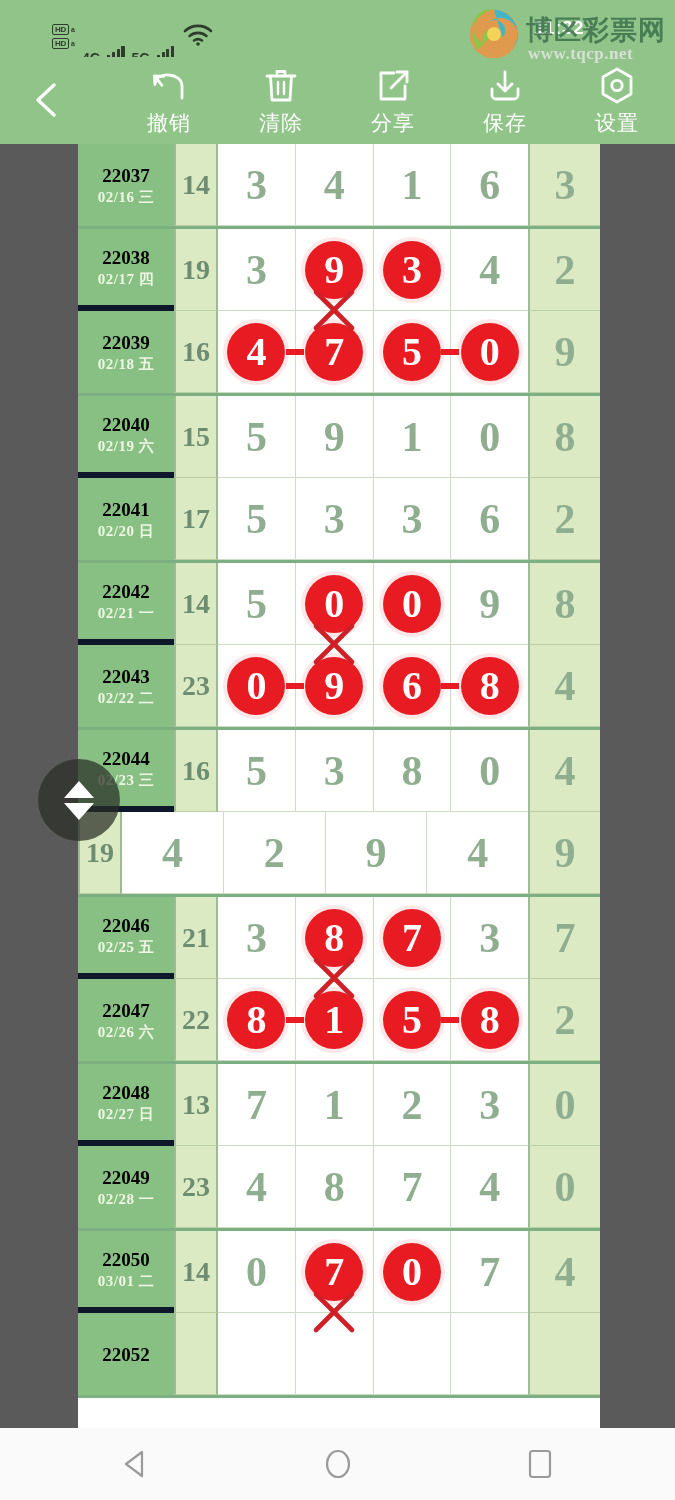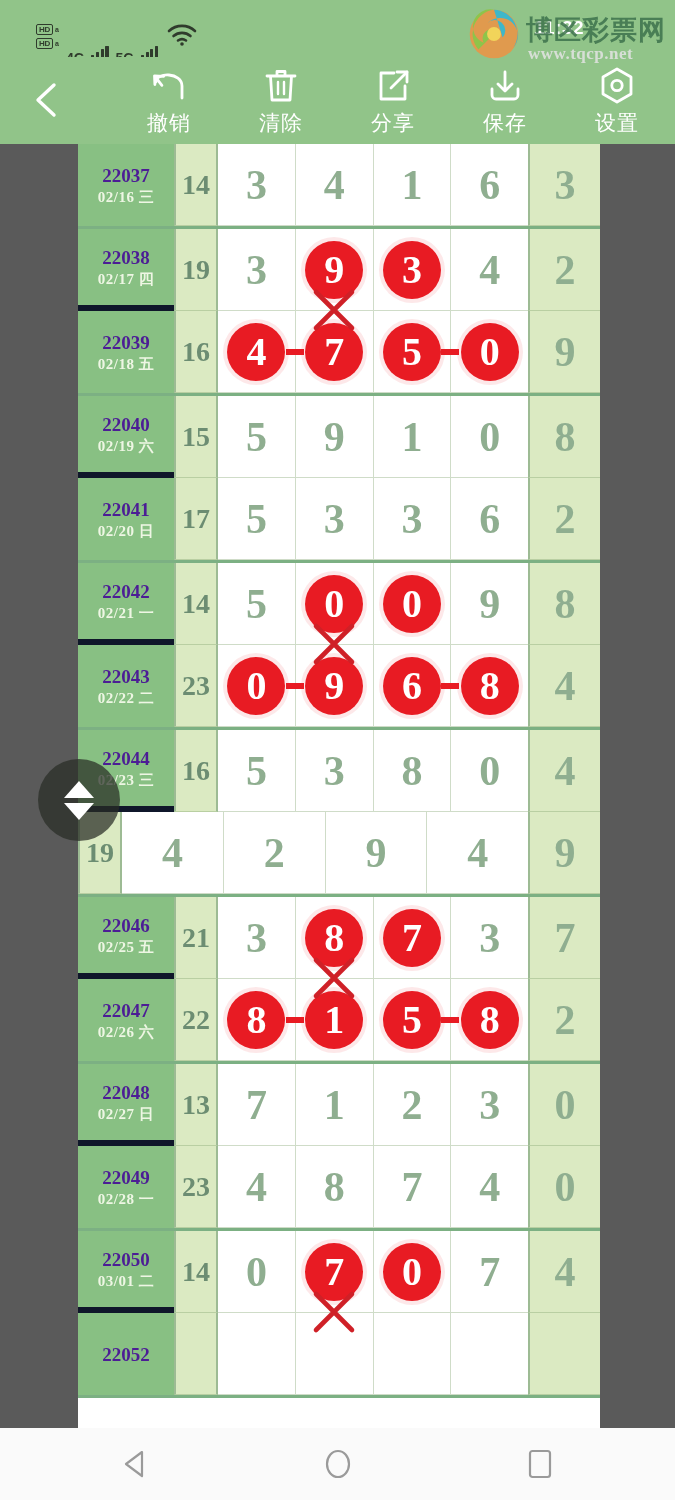--- a/index.html
+++ b/index.html
@@ -13,21 +13,21 @@
 
   
   .statusbar {
     position: absolute; left: 0; top: 0; width: 675px; height: 57px;
     background: #91c489;
   }
   .sb-left {
     position: absolute; left: 36px; top: 10px;
     display: flex; align-items: center; gap: 4px;
   }
-  .hd-stack { display: flex; flex-direction: column; gap: 3px; }
+  .hd-stack { display: flex; flex-direction: column; gap: 3px; margin-left: 16px; }
   .hd-badge {
     display: flex; align-items: center; gap: 2px;
   }
   .hd-box {
     border: 1.6px solid #2f3b2c; border-radius: 2px;
     font-size: 8px; font-weight: bold; color: #2f3b2c;
     padding: 0px 2px; line-height: 9px; letter-spacing: -0.3px;
   }
   .hd-sub { font-size: 7px; color: #2f3b2c; font-weight: bold; }
   .net-grp { display: flex; align-items: flex-end; gap: 2px; margin-left: 3px; }
@@ -87,21 +87,21 @@
   }
   .grp { border-bottom: 3px solid #7cb083; }
   .row { display: flex; height: 82px; }
   .c-issue {
     width: 96px; flex: 0 0 96px; background: #88c083;
     display: flex; flex-direction: column; align-items: center; justify-content: center;
     border-bottom: 6px solid #0f172a;
   }
   .row:last-child .c-issue { border-bottom: none; }
   .iss-no {
-    font-size: 19px; color: #4c1d95; font-weight: bold;
+    font-size: 19px; color: #000000; font-weight: bold;
     font-family: "Liberation Serif", serif; line-height: 23px;
   }
   .iss-dt {
     font-size: 15px; color: #eef6e4; font-weight: bold;
     font-family: "Liberation Serif", serif; line-height: 20px; letter-spacing: .5px;
   }
   .c-sum {
     width: 44px; flex: 0 0 44px; background: #dbeac2;
     display: flex; align-items: center; justify-content: center;
     border-bottom: 1px solid #b9cfa2; border-right: 2px solid #9dbb94;

